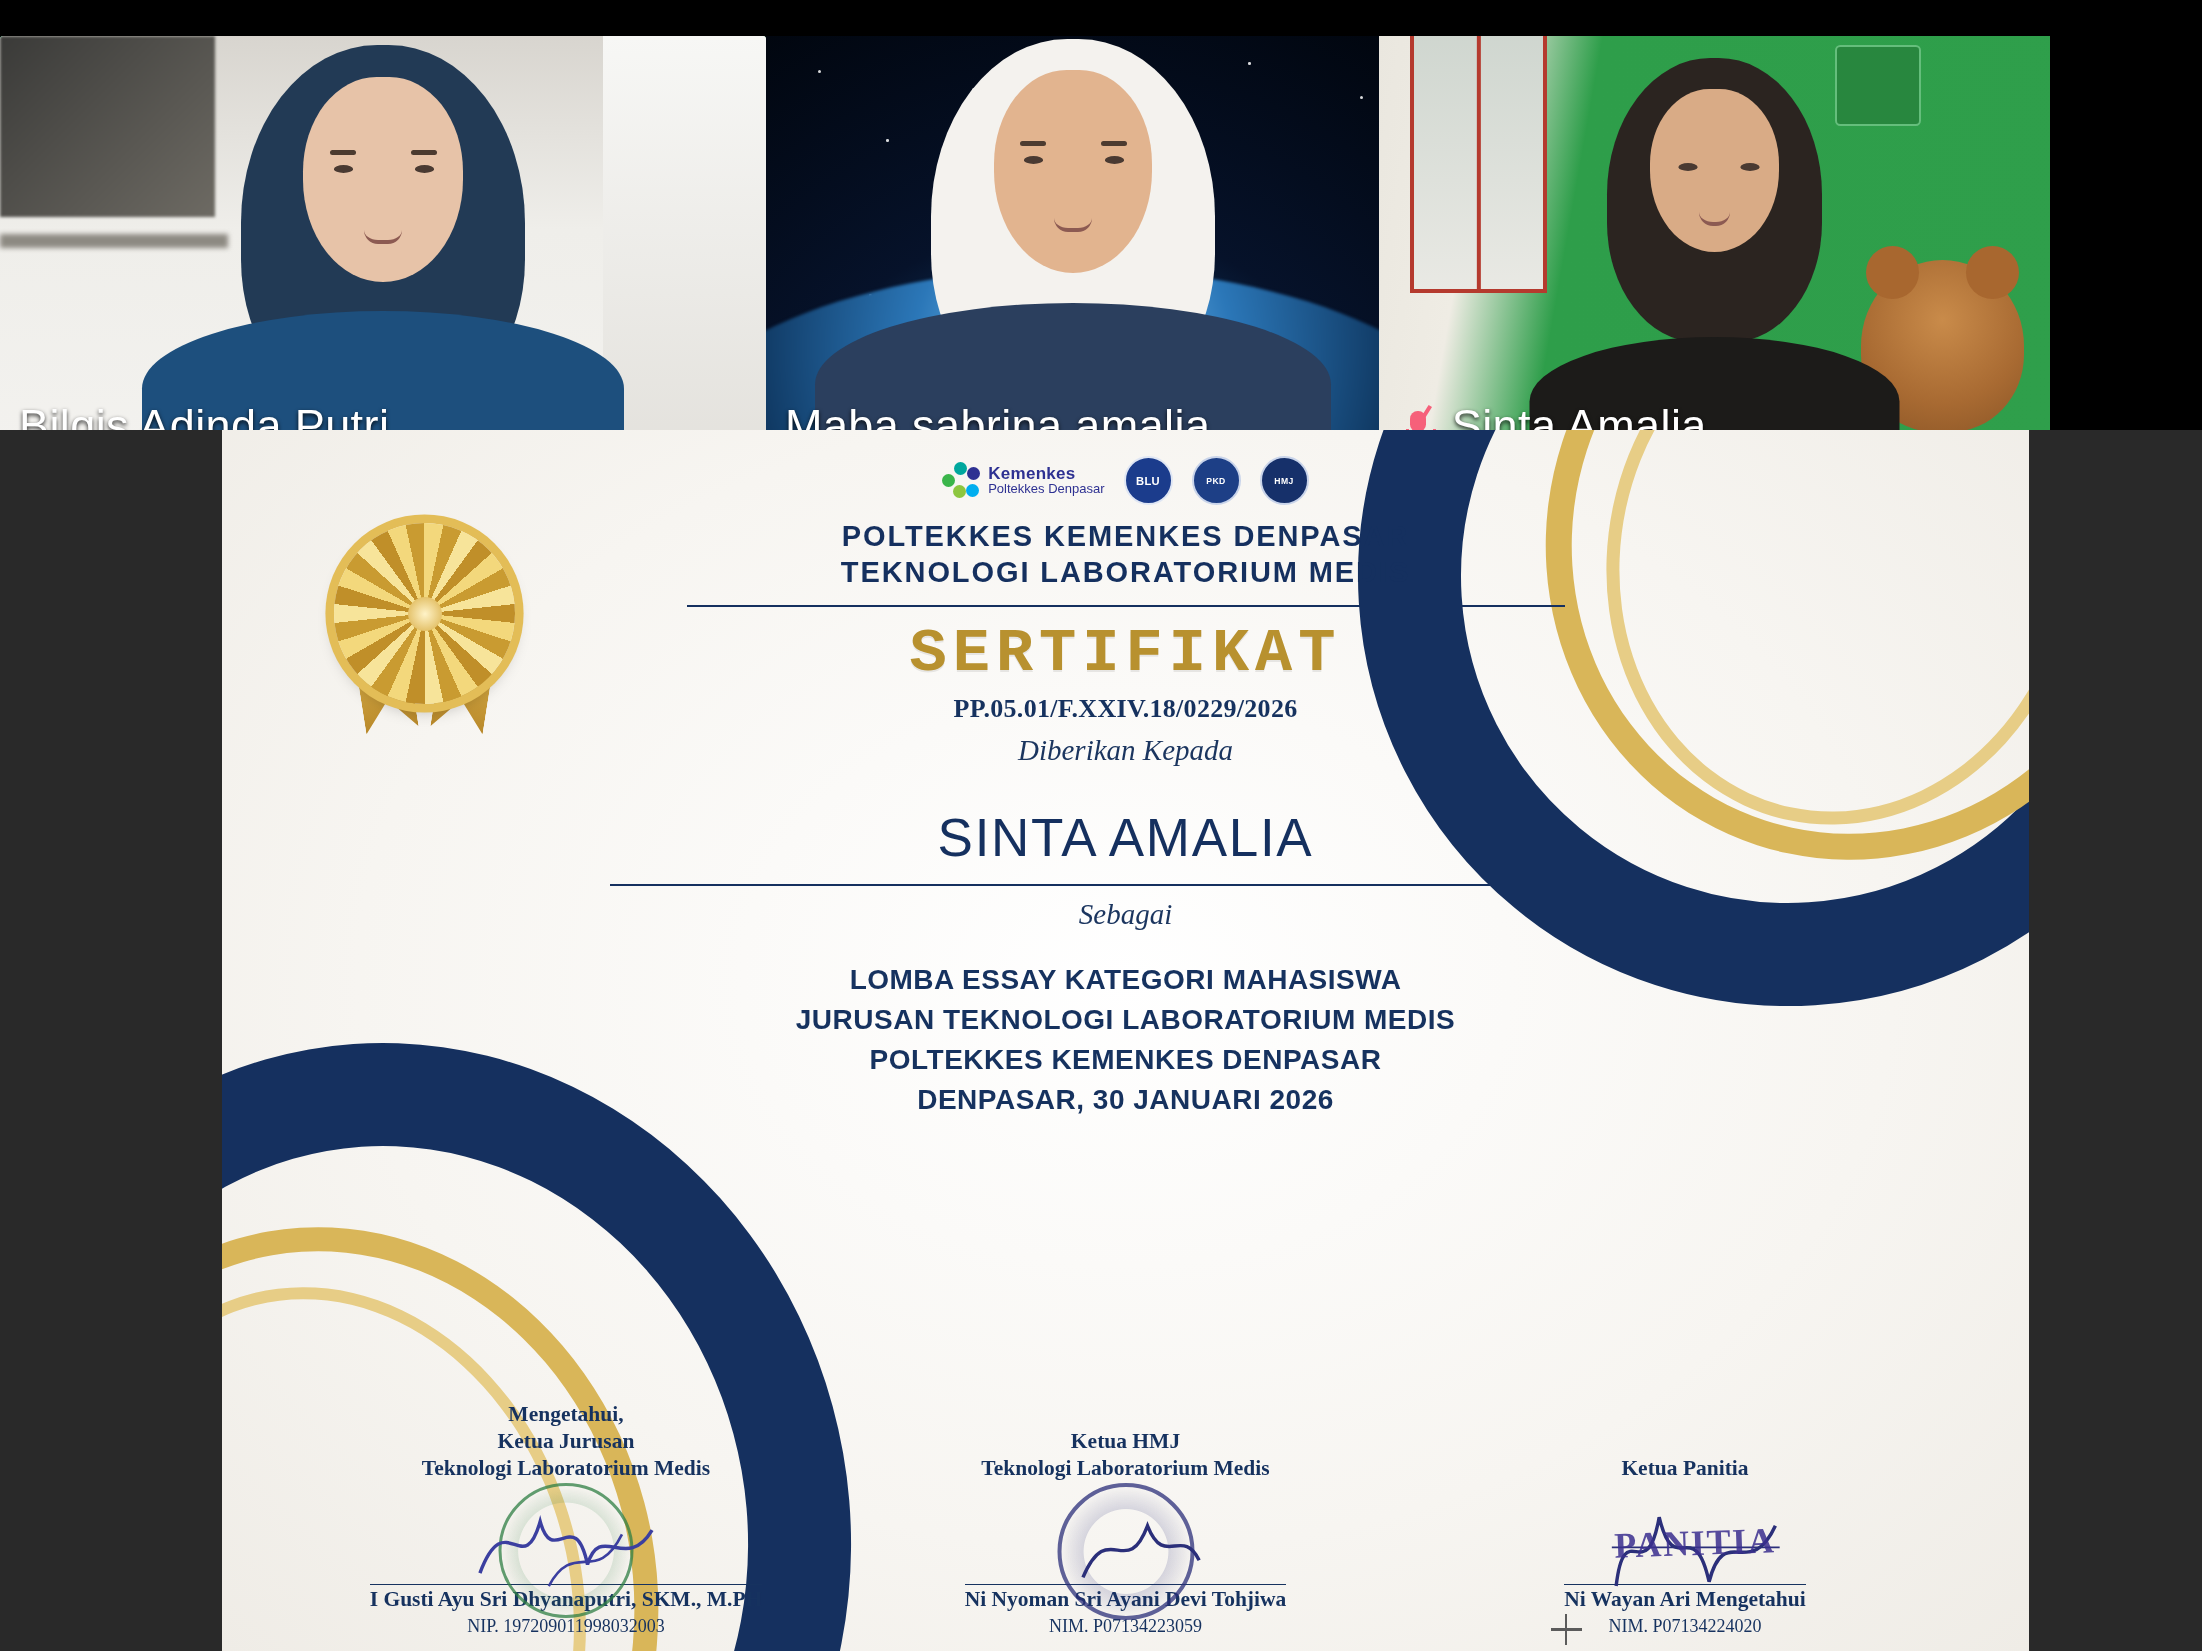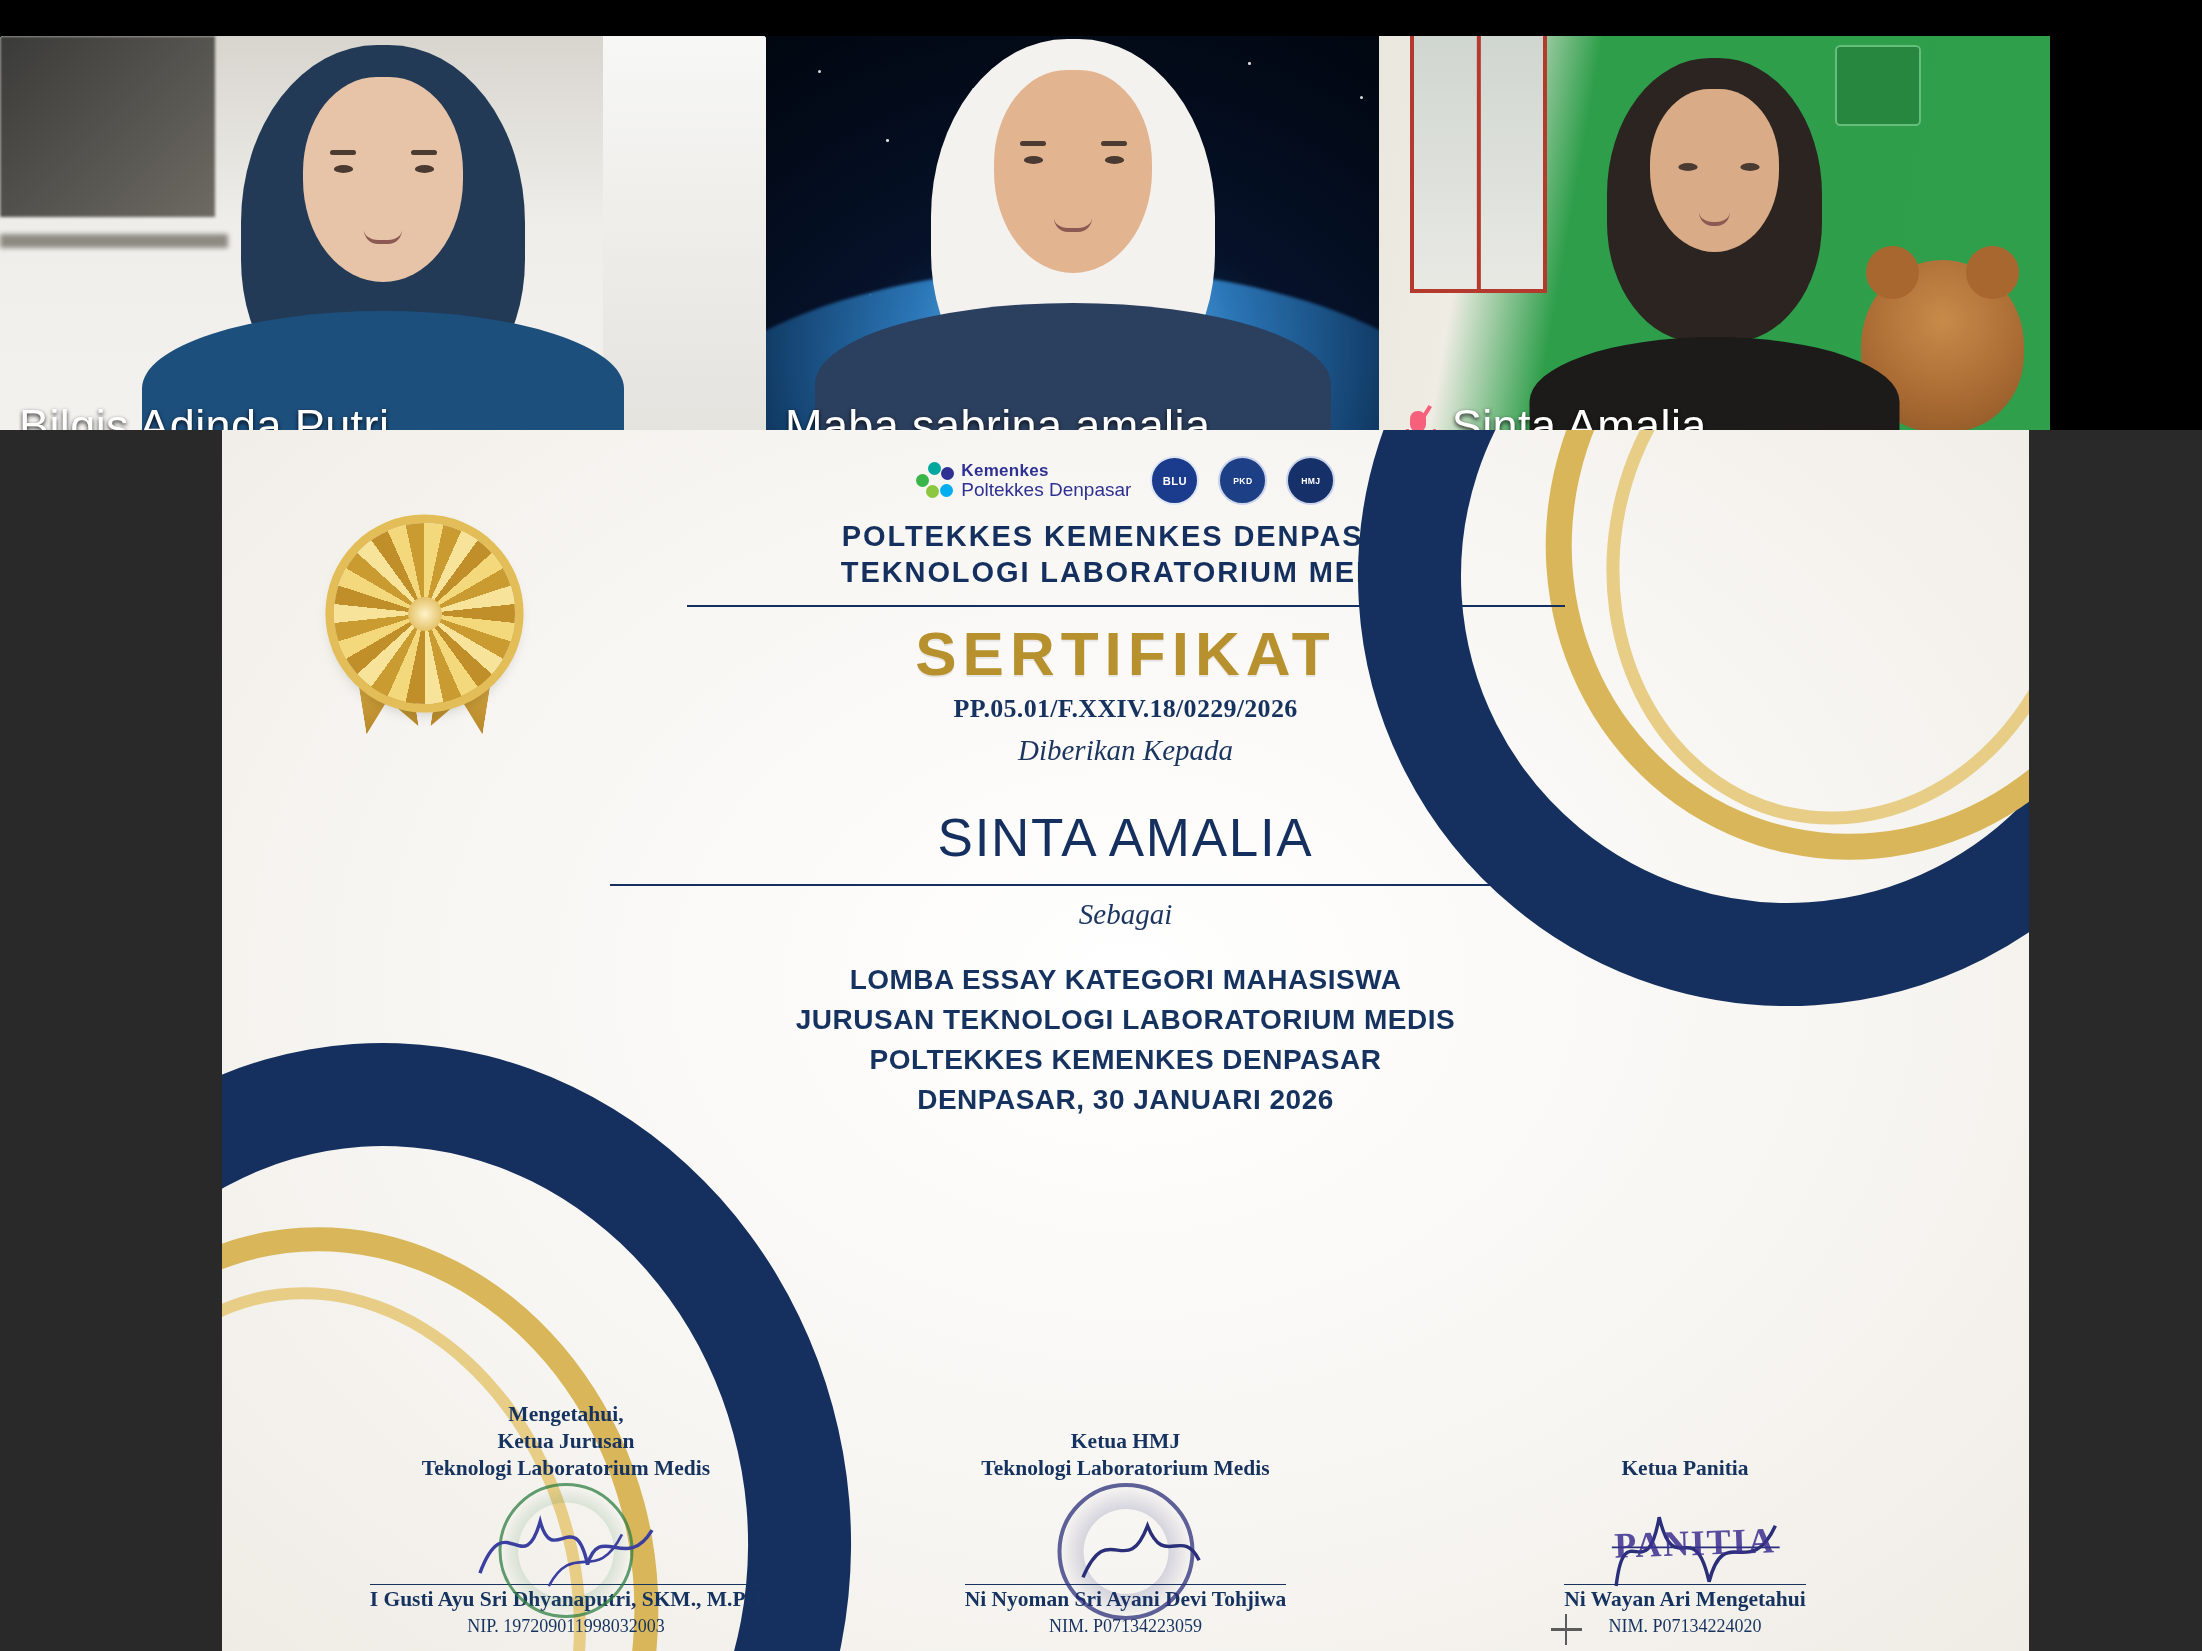--- a/index.html
+++ b/index.html
@@ -305,21 +305,21 @@
   .kemenkes-mark span {
     position: absolute; width: 13px; height: 13px; border-radius: 50%;
   }
   .kemenkes-mark span:nth-child(1){ left:0;  top:12px; background:#3ab54a; }
   .kemenkes-mark span:nth-child(2){ left:12px;top:0;   background:#00a79d; }
   .kemenkes-mark span:nth-child(3){ left:25px;top:5.2px; background:#2e3192; }
   .kemenkes-mark span:nth-child(4){ left:10.3px;top:23px;background:#8dc63f; }
   .kemenkes-mark span:nth-child(5){ left:24px;top:22.4px;background:#00aeef; }
   .kemenkes-text { text-align: left; line-height: 1.05; }
   .kemenkes-text .l1 { font-size: 17px; font-weight: bold; color: #2e3192; letter-spacing:0.3px;}
-  .kemenkes-text .l2 { font-size: 19px; color: #2e3192; }
+  .kemenkes-text .l2 { font-size: 13px; color: #2e3192; }
 
   .logo-circle {
     width: 45px; height: 45px; border-radius: 50%;
     display: flex; align-items: center; justify-content: center;
     font-size: 11.2px; font-weight: bold; color: #fff;
     letter-spacing: 0.4px;
   }
   .logo-blu  { background: #1b3c8c; border: 2.6px solid #dfe6f4; }
   .logo-poltek { background: #1d3f86; border: 2.6px solid #c9d4ea; font-size: 8.6px; }
   .logo-hmj  { background: #16306a; border: 2.6px solid #c9d4ea; font-size: 8.6px; }
@@ -332,21 +332,21 @@
     line-height: 1.24;
     color: #15305f;
   }
   .rule {
     height: 2.6px;
     background: #15305f;
     margin: 13.8px auto 0 auto;
     width: 878px;
   }
   .sertifikat {
-    font-family: Liberation Sans, sans-serif;
+    font-family: Liberation Mono, monospace;
     font-weight: bold;
     font-size: 62px;
     letter-spacing: 6px;
     color: #b8912f;
     margin-top: 10.3px;
     text-shadow: 0 1.7px 0 rgba(0,0,0,.08);
   }
   .cert-no {
     font-family: "Liberation Serif", serif;
     font-weight: bold;

